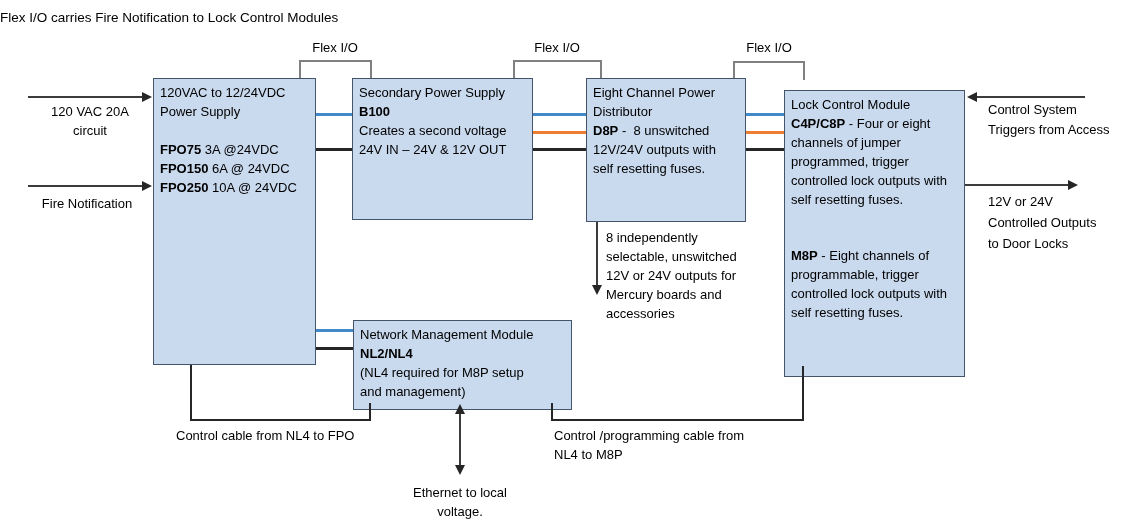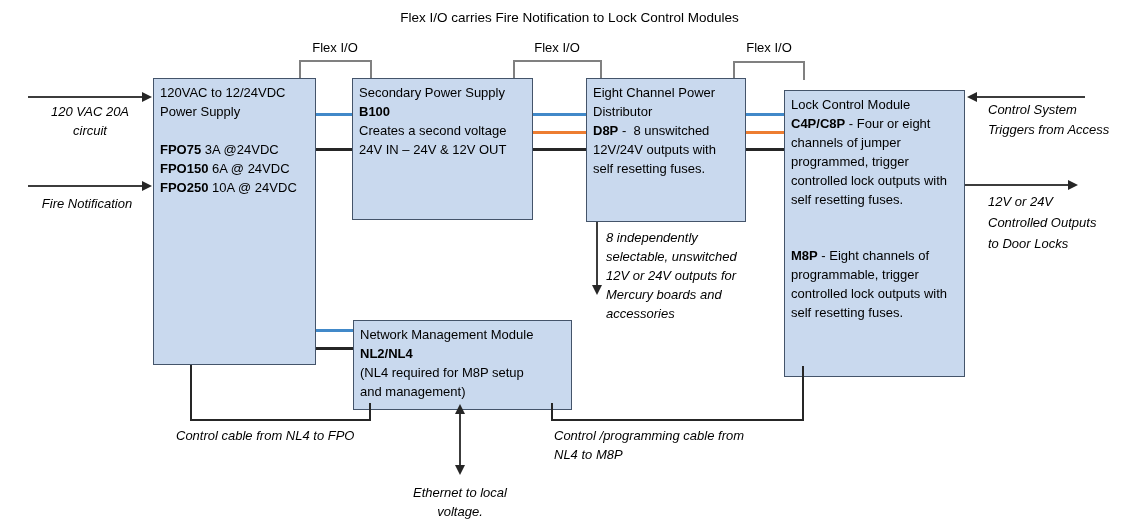--- a/index.html
+++ b/index.html
@@ -22,23 +22,23 @@
   .blk{background:#262626;}
   .blue{background:#4189c9;}
   .orange{background:#ed7d31;}
   .thin{background:#3c3c3c;height:1.5px;}
   .thinv{background:#3c3c3c;width:1.5px;}
   .ah{position:absolute;width:0;height:0;}
   .ah-right{border-left:10px solid #262626;border-top:5px solid transparent;border-bottom:5px solid transparent;}
   .ah-left{border-right:10px solid #262626;border-top:5px solid transparent;border-bottom:5px solid transparent;}
   .ah-down{border-top:10px solid #262626;border-left:5px solid transparent;border-right:5px solid transparent;}
   .ah-up{border-bottom:10px solid #262626;border-left:5px solid transparent;border-right:5px solid transparent;}
-  .lbl{position:absolute;line-height:19px;font-style:italic;}
+  .lbl{position:absolute;line-height:19px;}
   .center{text-align:center;}
-  .title{position:absolute;left:0;top:10px;width:1139px;text-align:center;font-size:13.5px;}
+  .title{position:absolute;left:0;top:10px;width:1139px;text-align:left;font-size:13.5px;}
   .flexlbl{position:absolute;top:40px;width:80px;text-align:center;}
   .sp22{line-height:21px;}
 </style>
 </head>
 <body>
 
 <div id="canvas">
 
   <div class="title">Flex I/O carries Fire Notification to Lock Control Modules</div>
 

